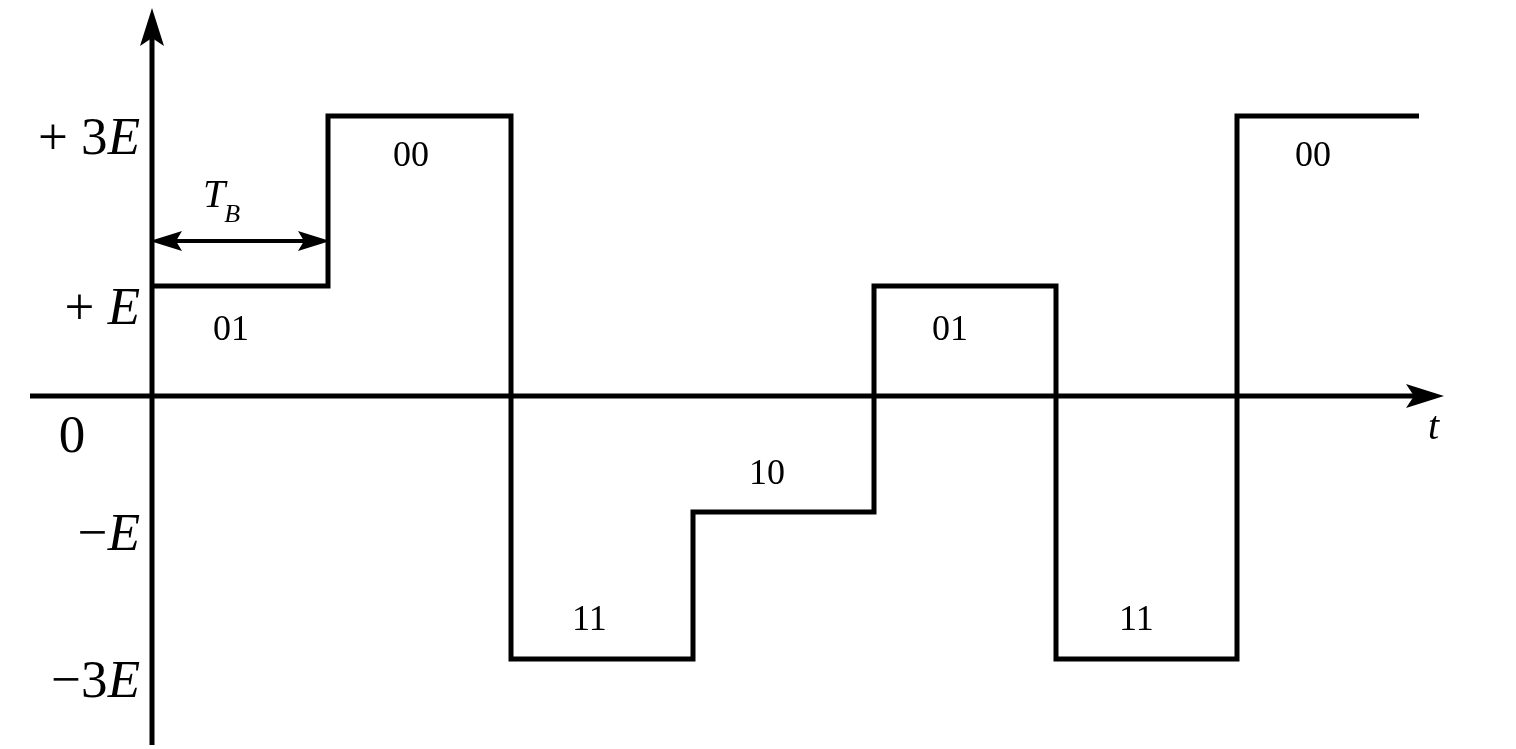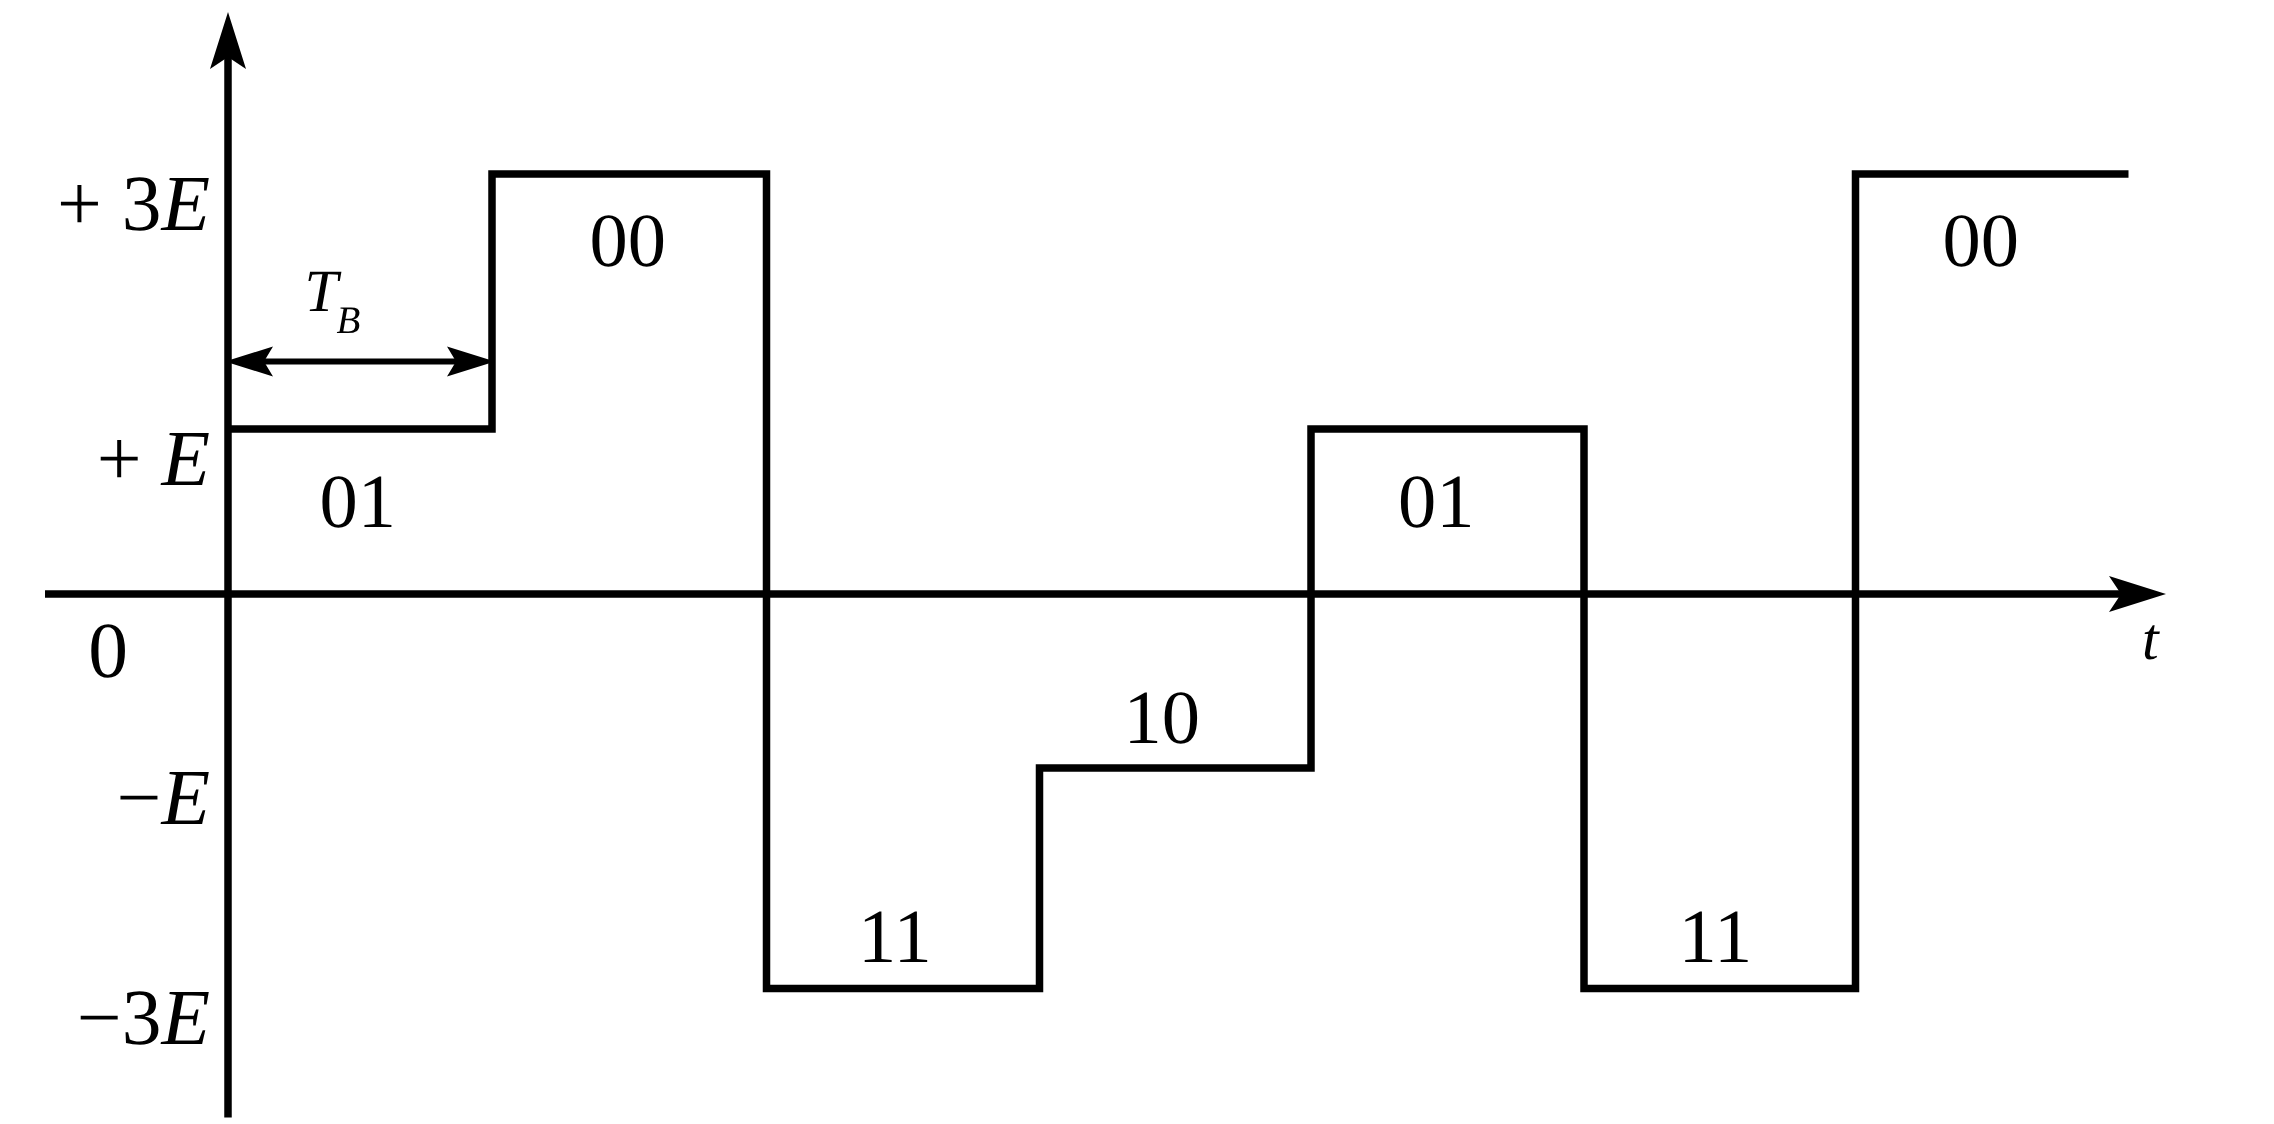--- a/index.html
+++ b/index.html
@@ -37,21 +37,21 @@
     line-height: 1;
   }
   .tick-label {
     font-size: 53px;
     text-align: right;
   }
   .tick-label .italic-e {
     font-style: italic;
   }
   .symbol-label {
-    font-size: 51px;
+    font-size: 36px;
   }
   .axis-label {
     font-size: 40px;
     font-style: italic;
   }
   .duration-label {
     font-size: 40px;
     font-style: italic;
   }
   .duration-label .sub {

